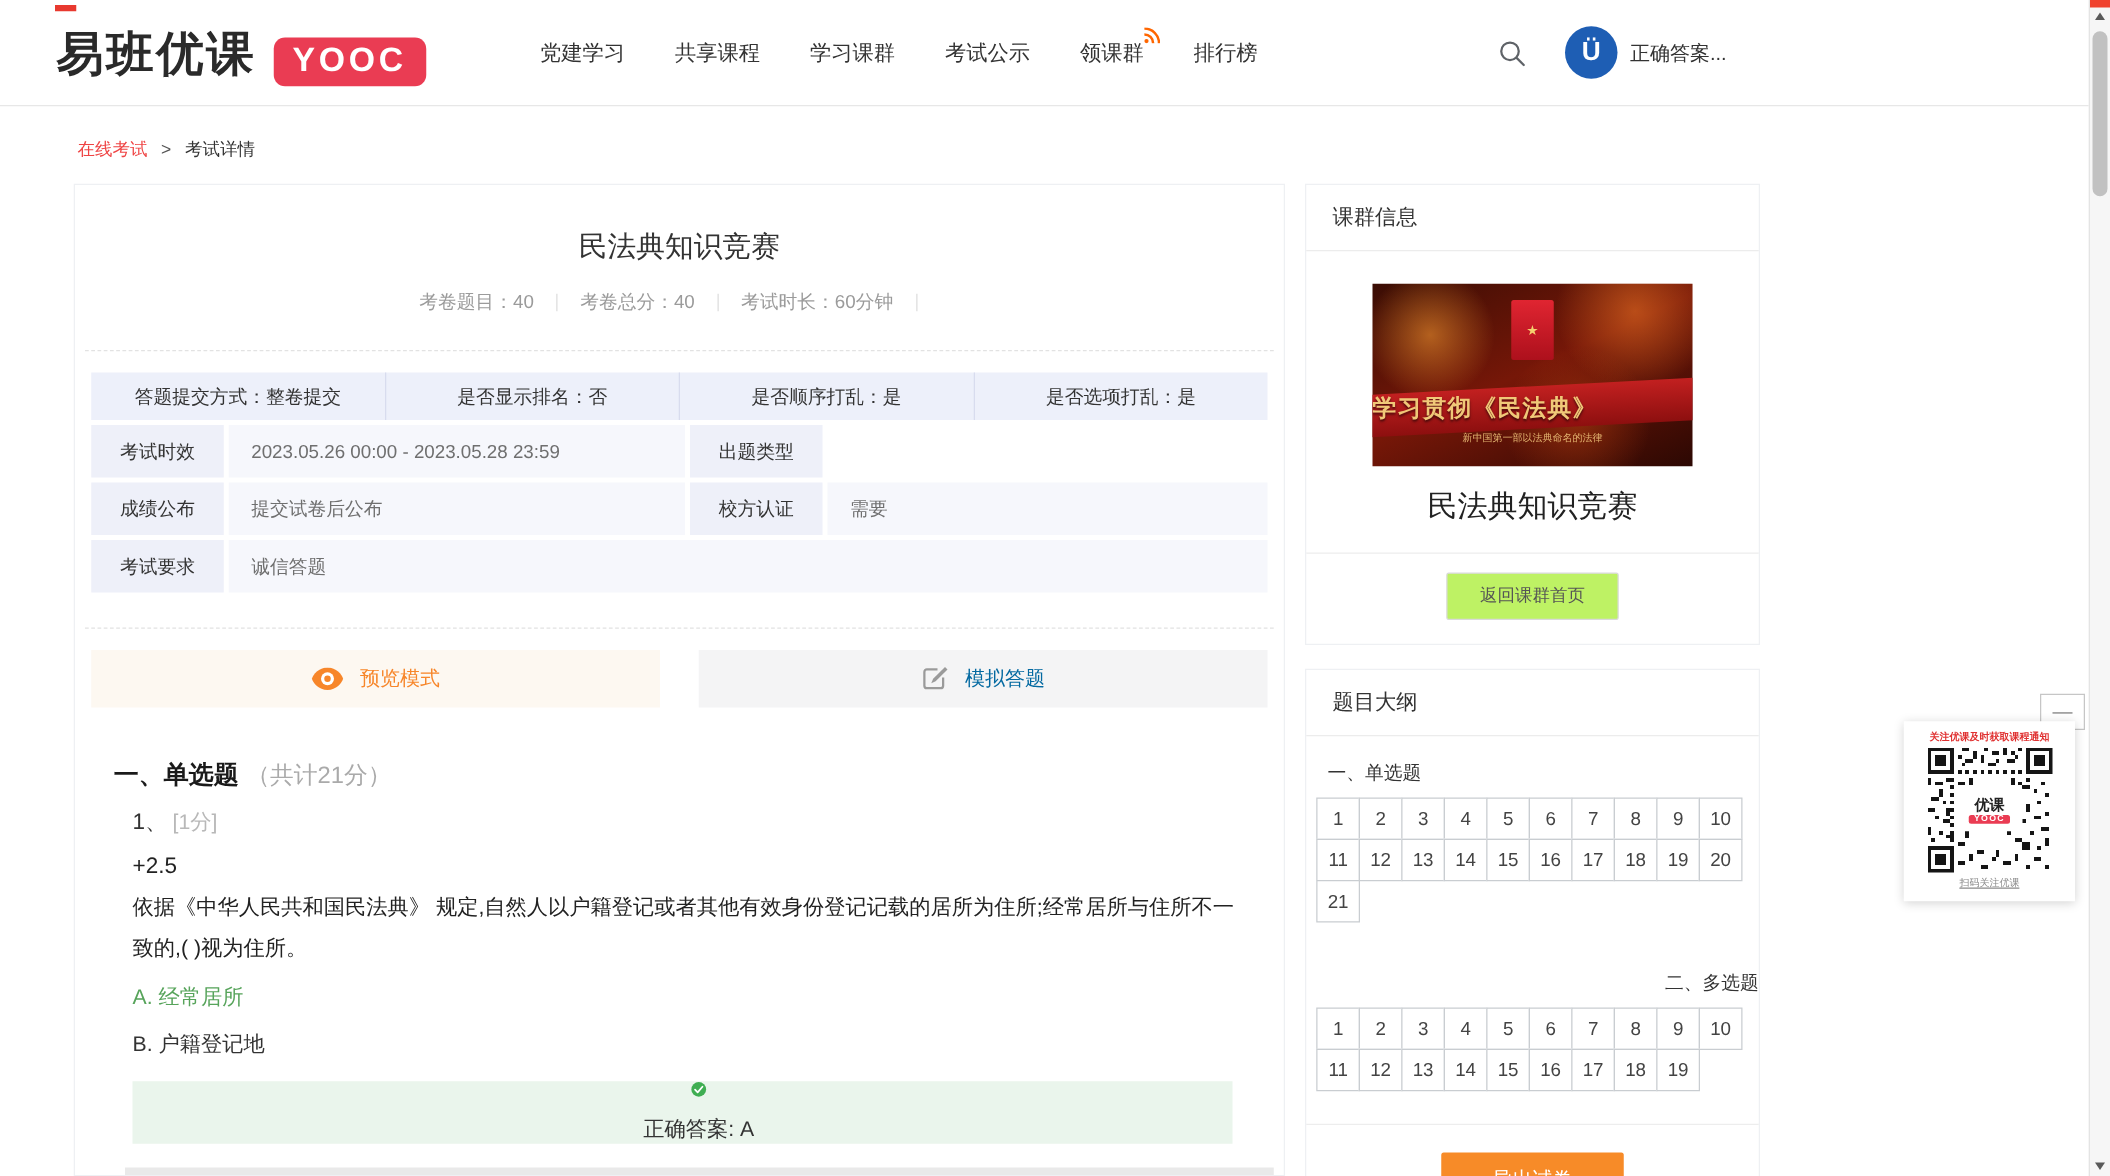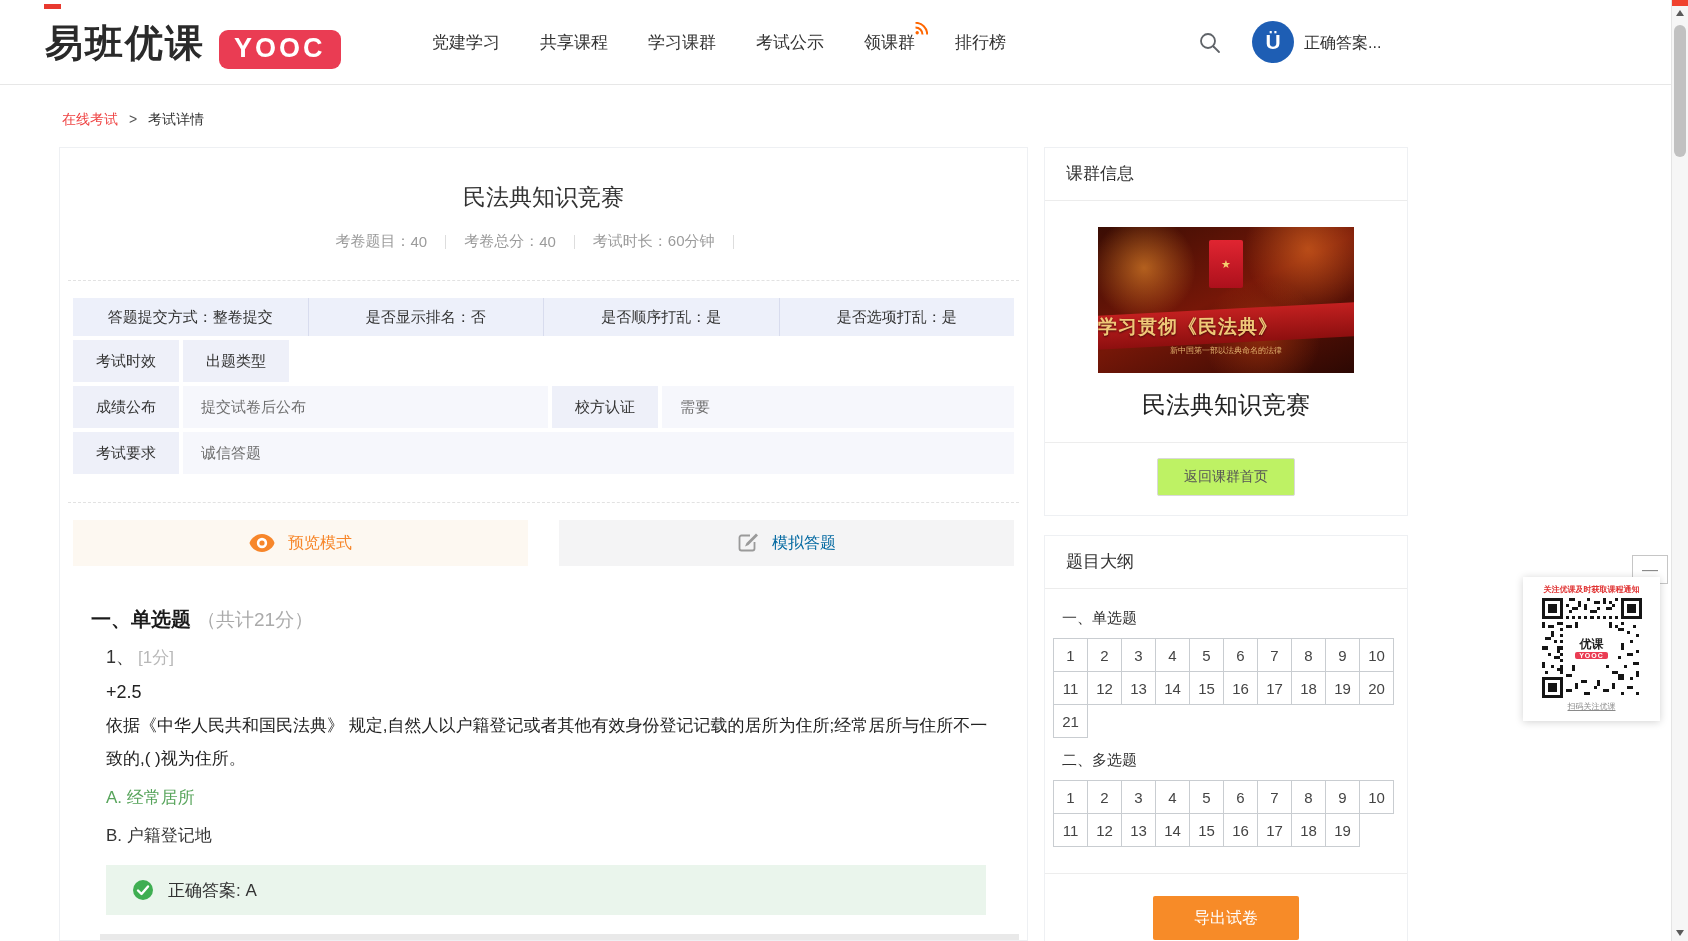--- a/index.html
+++ b/index.html
@@ -52,21 +52,21 @@
   .section-head{margin:40px 0 0 31px;font-size:20px;color:#1a1a1a;}
   .section-title{font-weight:700;}
   .section-score{color:#aaa;font-weight:400;font-size:19px;margin-left:6px;}
   .qblock{margin:12px 0 0 46px;width:885px;}
   .qline1{font-size:18px;color:#333;}
   .qscore{color:#b8b8b8;font-size:17px;margin-left:4px;}
   .qprefix{margin-top:13px;font-size:18px;color:#222;}
   .qtext{margin-top:6px;font-size:17px;color:#222;line-height:33px;}
   .option{margin-top:8px;font-size:17px;color:#333;cursor:pointer;line-height:30px;}
   .option[data-state="correct"]{color:#57a45b;}
-  .answer-box{margin-top:14px;width:880px;height:50px;background:#eaf5ec;display:flex;align-items:center;padding-left:26px;box-sizing:border-box;gap:14px;}
+  .answer-box{margin-top:14px;width:880px;height:50px;background:#eaf5ec;display:flex;align-items:center;padding-left:26px;box-sizing:border-box;gap:14px;flex-direction:column;}
   .answer-text{font-size:17px;color:#333;}
   .bottom-strip{position:absolute;left:40px;right:8px;bottom:0;height:6px;background:#e9e9e9;}
   
   .side{position:absolute;left:1044px;top:147px;width:364px;}
   .side-card{background:#fff;border:1px solid #eef0f3;box-sizing:border-box;}
   .side-head{height:52px;line-height:52px;padding-left:21px;font-size:17px;color:#333;border-bottom:1px solid #ececec;}
   .banner{width:256px;height:146px;margin:26px auto 0;position:relative;overflow:hidden;
     background:
       radial-gradient(circle at 18% 28%,rgba(255,160,50,.55),transparent 22%),
       radial-gradient(circle at 82% 15%,rgba(255,130,40,.5),transparent 26%),
@@ -77,21 +77,21 @@
     display:flex;align-items:center;justify-content:center;color:#f5d06f;font-size:11px;}
   .banner-title{position:absolute;left:0;right:0;top:87px;text-align:left;font-size:19px;font-weight:700;color:#f0c878;
     text-shadow:0 1px 2px rgba(0,0,0,.6);letter-spacing:1px;}
   .banner-sub{position:absolute;left:0;right:0;top:118px;text-align:center;font-size:8px;color:#eec27a;opacity:.9;}
   .course-title{margin-top:16px;text-align:center;font-size:24px;color:#222;}
   .side-div{margin-top:21px;border-top:1px solid #ededed;height:0;}
   .back-btn{display:block;margin:15px auto 19px;padding:9px 26px;background:#bef264;border:1px solid #d9d9d9;
     color:#555;font-size:14px;cursor:pointer;border-radius:2px;font-family:inherit;}
   .outline-card{margin-top:19px;height:430px;}
   .group-label{margin:20px 0 10px 17px;font-size:15px;color:#333;}
-  .group-label2{margin-top:14px;}
+  .group-label2{margin-top:40px;text-align:right;}
   .num-grid{margin:0 7px 0 8px;display:flex;flex-wrap:wrap;}
   .num-cell{box-sizing:border-box;width:35px;height:34px;border:1px solid #c9cdd1;margin:0 -1px -1px 0;background:#fff;
     display:flex;align-items:center;justify-content:center;font-size:15px;color:#444;cursor:pointer;}
   .outline-div{margin-top:27px;border-top:1px solid #ededed;height:0;}
   .export-btn{display:block;margin:22px auto 0;width:146px;height:44px;background:#f78b28;border:none;border-radius:2px;
     color:#fff;font-size:16px;cursor:pointer;font-family:inherit;}
   
   .qr-min{position:absolute;left:1632px;top:555px;width:36px;height:29px;background:#fff;border:1px solid #c6c6c6;box-sizing:border-box;
     display:flex;align-items:center;justify-content:center;color:#888;font-size:16px;cursor:pointer;z-index:6;}
   .qr-panel{position:absolute;left:1523px;top:577px;width:137px;height:144px;background:#fff;box-shadow:0 1px 8px rgba(0,0,0,.18);
@@ -198,20 +198,21 @@
         <div class="setting">
           <span>是否顺序打乱：是</span>
         </div>
         <div class="setting">
           <span>是否选项打乱：是</span>
         </div>
     </div>
 
     <div class="detail-row">
       <div class="dlabel">考试时效</div>
+      <div class="dvalue dv1">2023.05.26 00:00 - 2023.05.28 23:59</div>
       <div class="dlabel">出题类型</div>
     </div>
     <div class="detail-row">
       <div class="dlabel">成绩公布</div>
       <div class="dvalue dv1">提交试卷后公布</div>
       <div class="dlabel">校方认证</div>
       <div class="dvalue dv2">需要</div>
     </div>
     <div class="detail-row">
       <div class="dlabel">考试要求</div>

